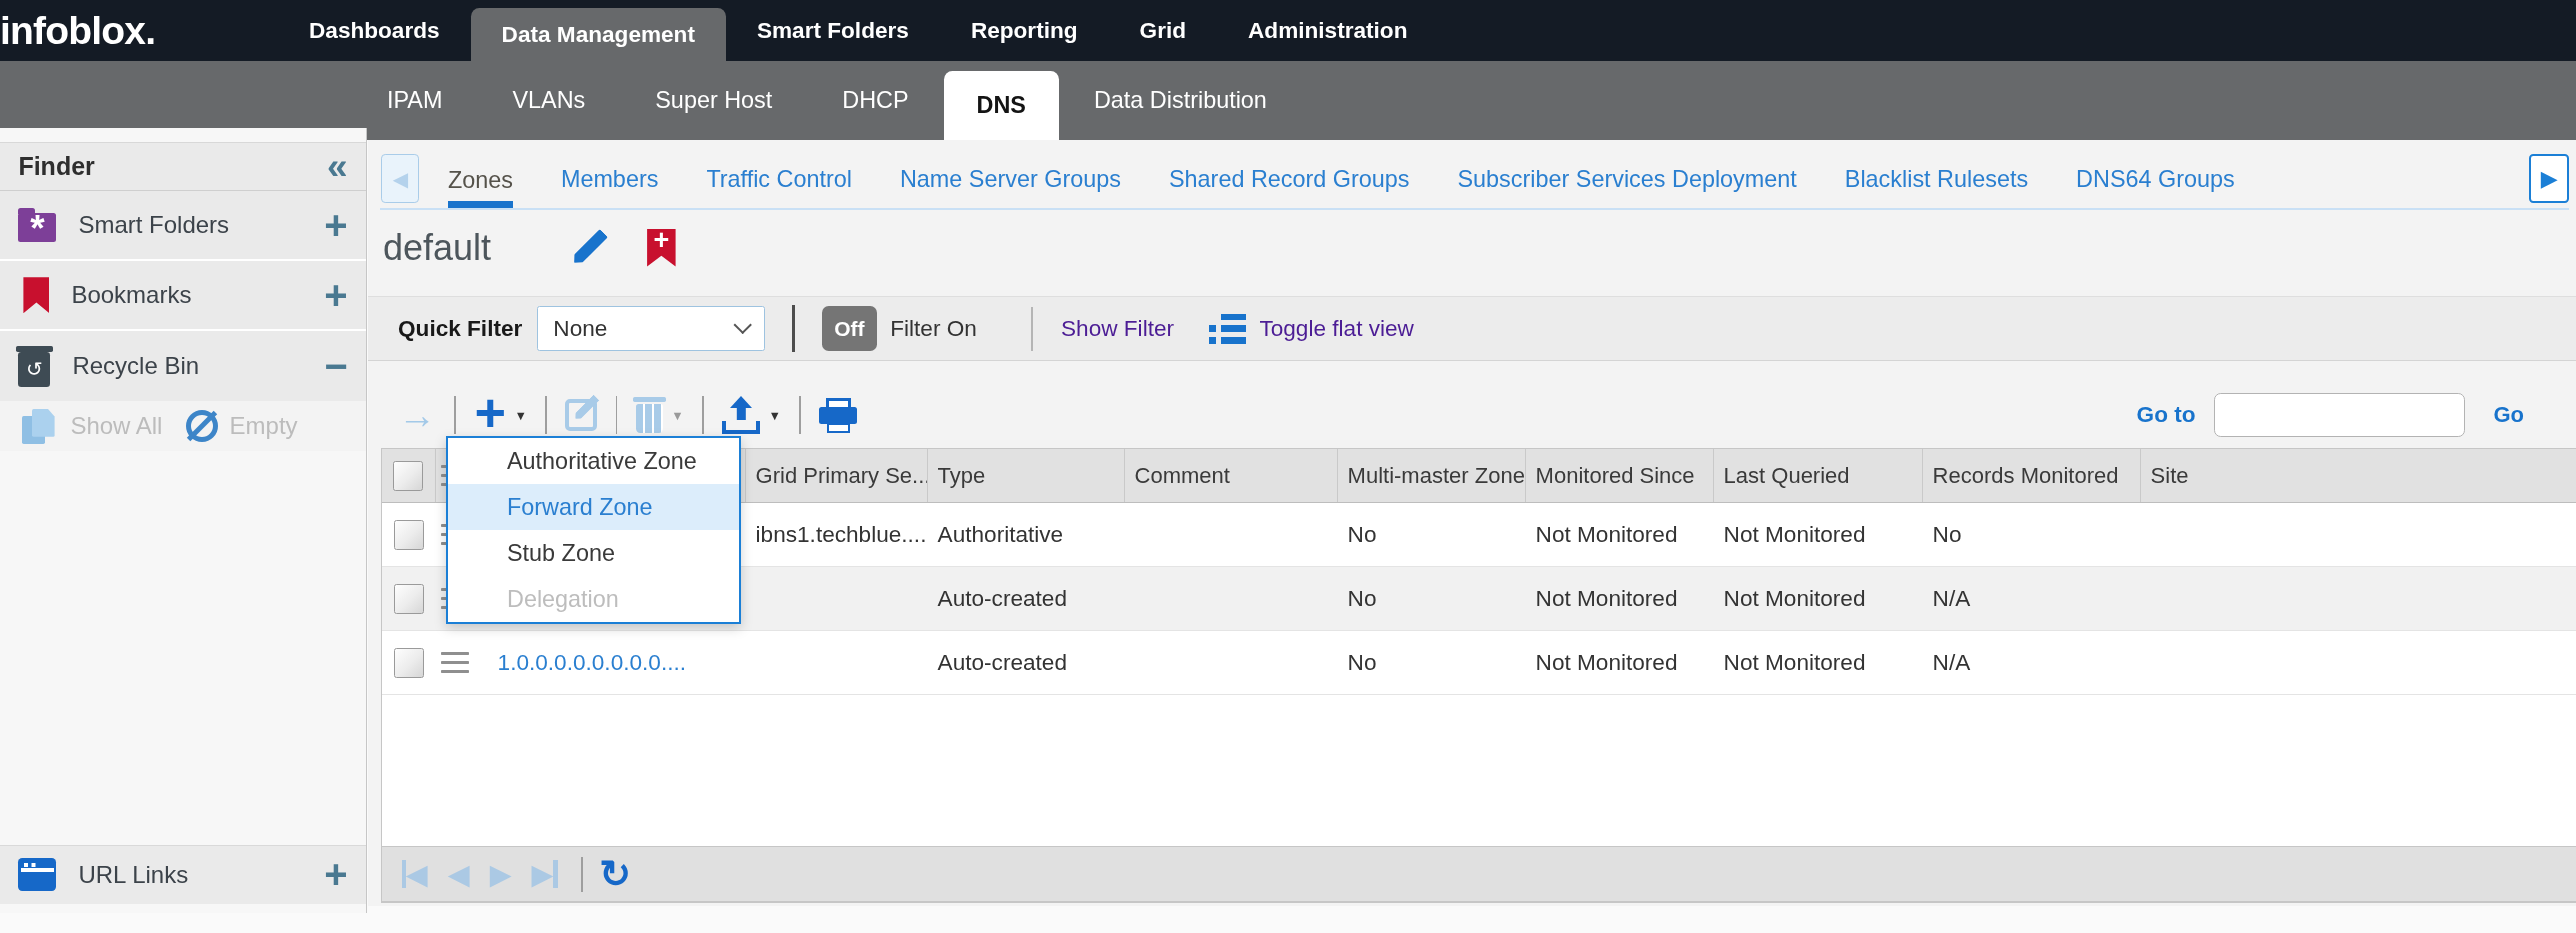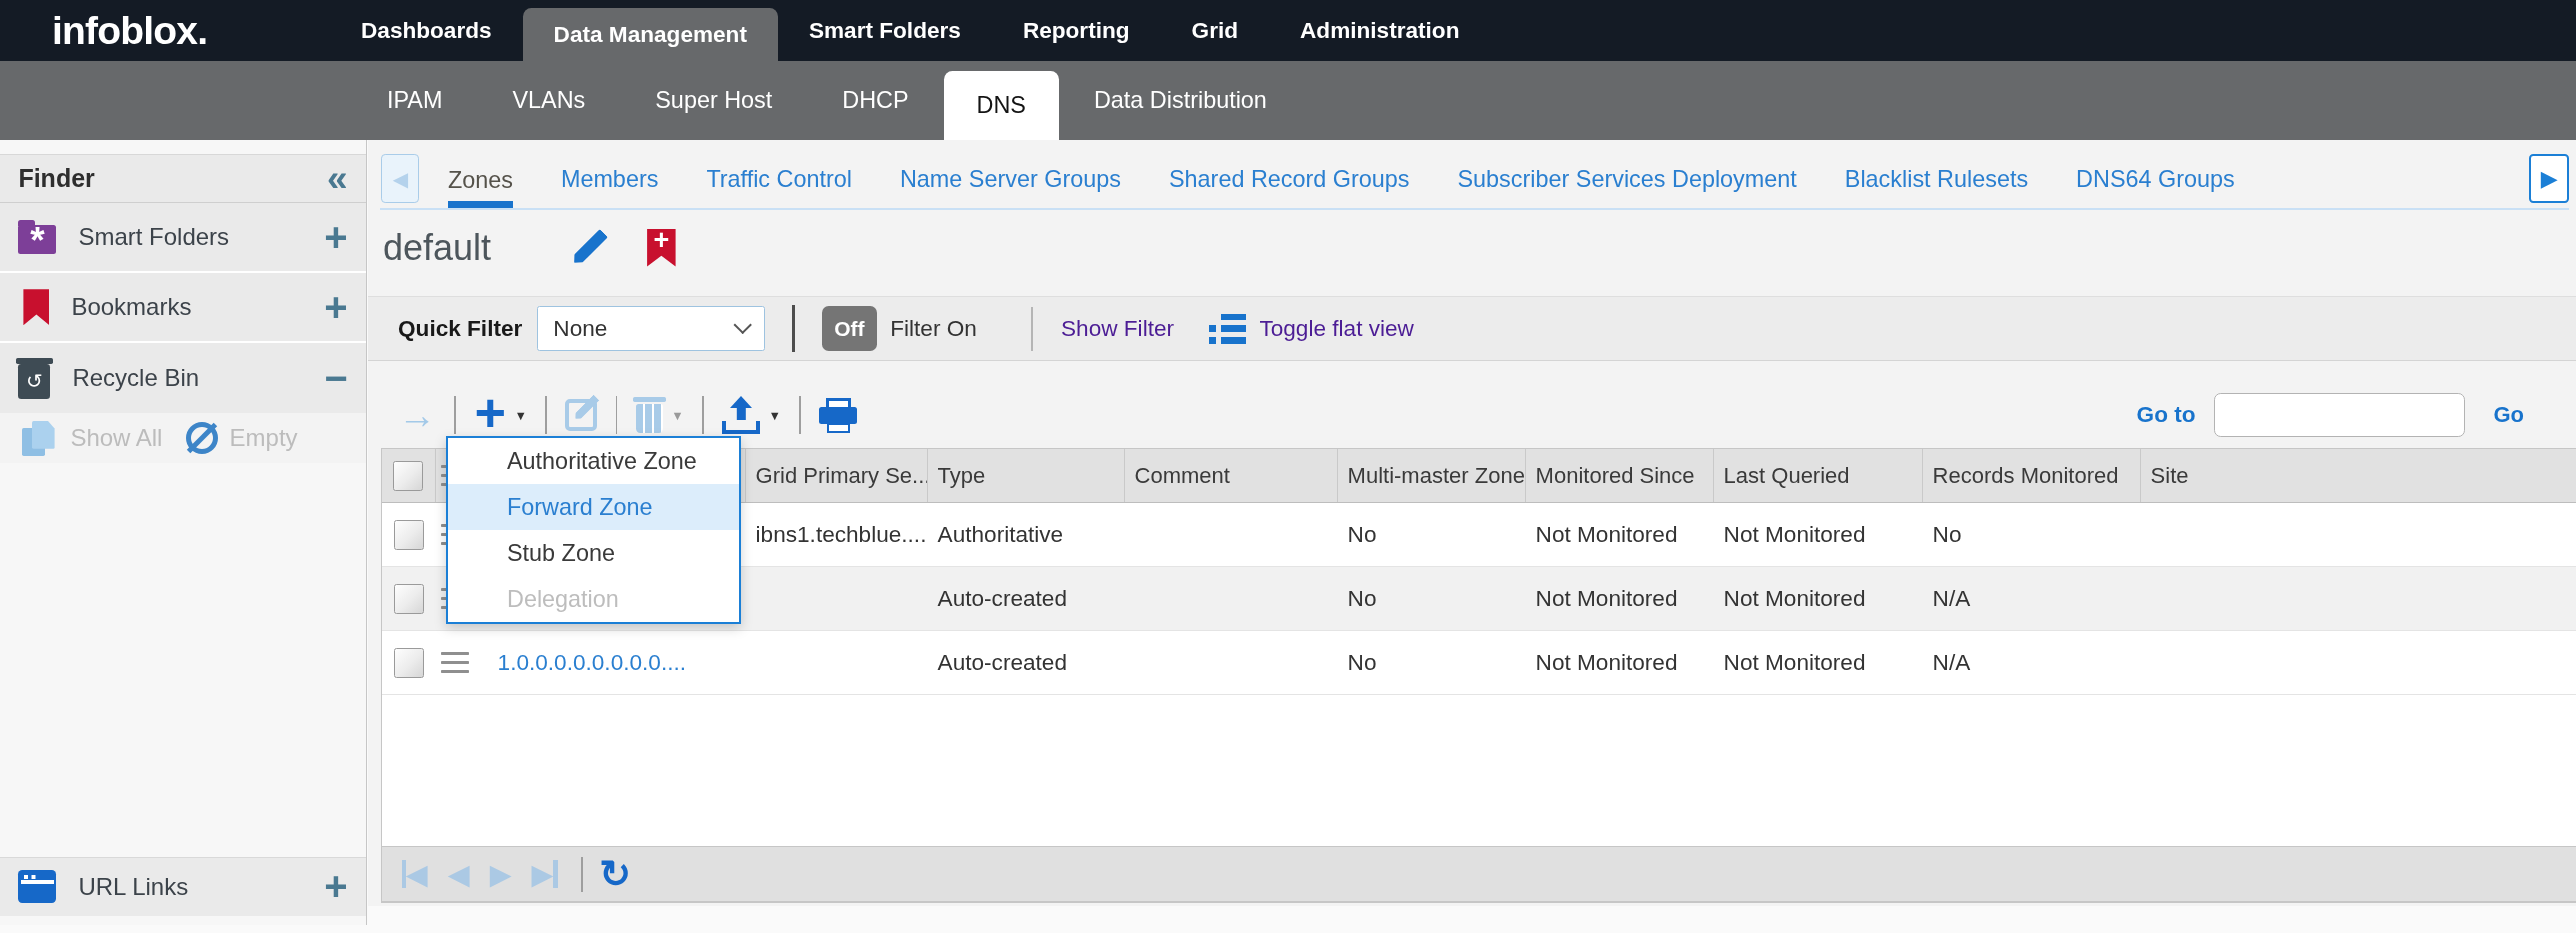--- a/index.html
+++ b/index.html
@@ -3,36 +3,36 @@
 <meta charset="utf-8">
 <style>
   * { margin:0; padding:0; box-sizing:border-box; }
   html,body { width:2576px; height:934px; overflow:hidden; background:#fafafa;
     font-family:"Liberation Sans", sans-serif; }
 
   
   .topbar { position:absolute; left:0; top:0; width:2576px; height:61px; background:#141b25;
     display:flex; align-items:stretch; }
   .logo { color:#fff; font-size:39px; font-weight:bold; letter-spacing:-0.8px;
-    margin-left:52px; width:278px; display:flex; align-items:center; }
+    width:278px; display:flex; align-items:center; }
   .topnav { display:flex; align-items:stretch; }
   .topnav-item { color:#fff; font-size:22.6px; font-weight:bold; display:flex; align-items:center;
     padding:0 31px; white-space:nowrap; cursor:pointer; }
   .topnav-item.graytab { background:#67696b; border-radius:8.4px 8.4px 0 0; margin-top:8.4px; }
 
   
   .subbar { position:absolute; left:0; top:61px; width:2576px; height:79px; background:#67696b;
     display:flex; align-items:stretch; padding-left:352px; }
   .subnav-item { color:#fff; font-size:23.4px; display:flex; align-items:center; padding:0 35px;
     white-space:nowrap; cursor:pointer; }
-  .subnav-item.whitetab { background:#fff; color:#141414; font-weight:normal;
+  .subnav-item.whitetab { background:#fff; color:#141414; font-weight:bold;
     border-radius:8.4px 8.4px 0 0; margin-top:10px; padding:0 33px; }
 
   
-  .sidebar { position:absolute; left:0; top:140px; width:367px; height:785px; background:#f7f7f7;
+  .sidebar { position:absolute; left:0; top:128px; width:367px; height:785px; background:#f7f7f7;
     border-right:1.7px solid #c6c6c6; }
   .finder-header { margin-top:14.2px; height:49px; background:#eaeaea; border-top:1.7px solid #d8d8d8;
     border-bottom:1.7px solid #cfcfcf; display:flex; align-items:center; padding:0 18.4px; }
   .finder-title { font-size:25px; font-weight:bold; color:#2e2e2e; flex:1; }
   .collapse-btn { color:#4a7991; font-size:37px; font-weight:bold; line-height:33px; cursor:pointer; }
   .collapse-btn::after { content:"«"; }
   .finder-item { height:70px; background:#eaeaea; border-bottom:2.5px solid #fff;
     display:flex; align-items:center; padding:0 18.4px; cursor:pointer; }
   .finder-label { font-size:24px; color:#3c434a; margin-left:22px; flex:1; }
   .finder-action { color:#4a7991; font-size:40px; font-weight:bold; line-height:33px; }

